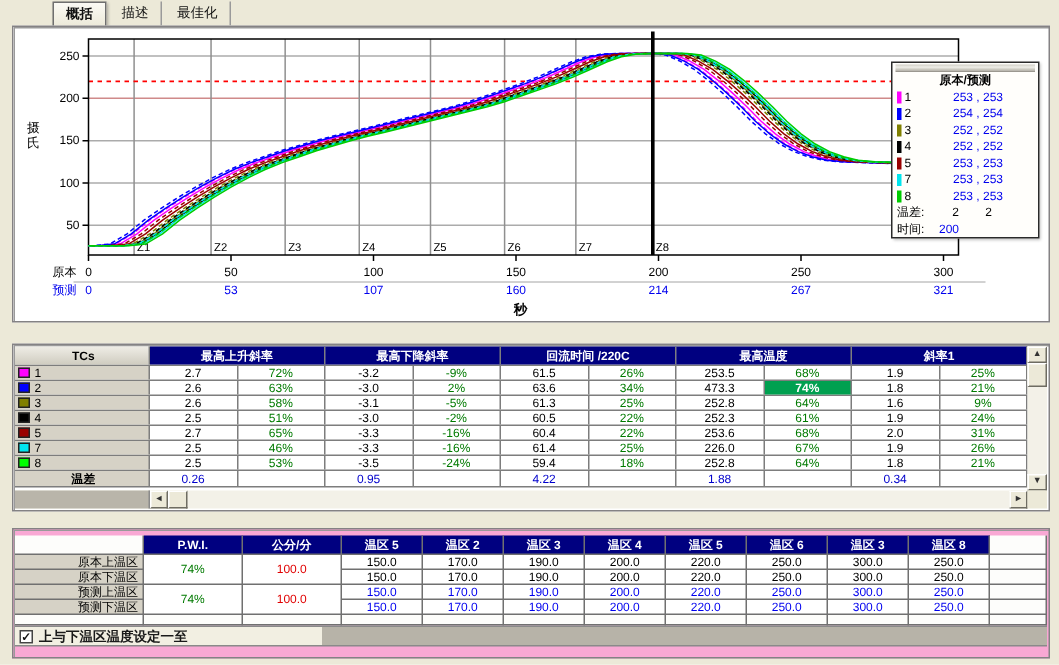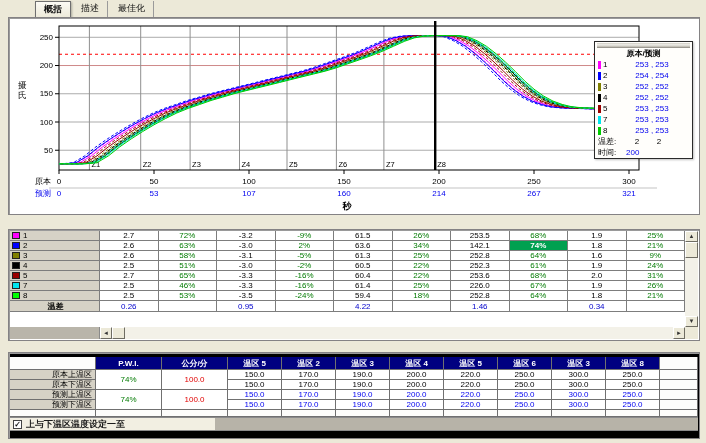--- a/index.html
+++ b/index.html
@@ -60,21 +60,21 @@
   .ps-thumb{width:13px;flex:none;background:#ECE9D8;border:1px solid;border-color:#fff #6e6c62 #6e6c62 #fff;}
   .ps-track{flex:1;}
   .vscroll{position:absolute;top:1px;right:1px;bottom:13px;width:13px;background:#f3f1e8;display:flex;flex-direction:column;}
   .vs-btn{height:11px;flex:none;background:#ECE9D8;border:1px solid;border-color:#fff #6e6c62 #6e6c62 #fff;
           font-size:6px;line-height:9px;text-align:center;color:#333;}
   .vs-thumb{height:16px;flex:none;background:#ECE9D8;border:1px solid;border-color:#fff #6e6c62 #6e6c62 #fff;}
   .vs-track{flex:1;}
   .corner{position:absolute;right:1px;bottom:1px;width:13px;height:12px;background:#ECE9D8;}
 
   
-  .zone-panel{position:absolute;left:8px;top:352px;width:692px;height:87px;background:#000000;
+  .zone-panel{position:absolute;left:8px;top:352px;width:692px;height:87px;background:#f9a8d4;
               border:1px solid #848284;box-shadow:inset 1px 1px 0 #9a9a9a;}
   .zgrid{position:absolute;left:1px;top:4px;right:1px;display:grid;
          grid-template-columns:86px 66px 66px repeat(8,54px) 1fr;
          grid-template-rows:13px 10px 10px 10px 10px 7px;}
   .zcell{border-right:1px solid #707070;border-bottom:1px solid #707070;overflow:hidden;white-space:nowrap;
          display:flex;align-items:center;justify-content:center;background:#fff;}
   .zhead{background:#000080;color:#fff;font-weight:bold;}
   .zcorner{background:#fdfdfb;}
   .zlab{background:#D6D2C6;justify-content:flex-end;padding-right:3px;}
   .zpwi{color:#007A00;}
@@ -226,20 +226,28 @@
         </div>
         <div class="lg-foot">
           <span class="lab">时间:</span>
           <span class="lg-time">200</span>
         </div>
       </div>
   </div>
 
   <div class="grid-panel">
     <div class="pbody" id="pbody">
+        <div class="prow phead">
+          <div class="pcell plabel">TCs</div>
+          <div class="pcell pgroup">最高上升斜率</div>
+          <div class="pcell pgroup">最高下降斜率</div>
+          <div class="pcell pgroup">回流时间 /220C</div>
+          <div class="pcell pgroup">最高温度</div>
+          <div class="pcell pgroup">斜率1</div>
+        </div>
         <div class="prow">
           <div class="pcell plabel">
             <span class="tc-chip" style="background: rgb(255, 0, 255);"></span>
             <span>1</span>
           </div>
           <div class="pcell psub pval">2.7</div>
           <div class="pcell psub pct">72%</div>
           <div class="pcell psub pval">-3.2</div>
           <div class="pcell psub pct">-9%</div>
           <div class="pcell psub pval">61.5</div>
@@ -253,21 +261,21 @@
           <div class="pcell plabel">
             <span class="tc-chip" style="background: rgb(0, 0, 255);"></span>
             <span>2</span>
           </div>
           <div class="pcell psub pval">2.6</div>
           <div class="pcell psub pct">63%</div>
           <div class="pcell psub pval">-3.0</div>
           <div class="pcell psub pct">2%</div>
           <div class="pcell psub pval">63.6</div>
           <div class="pcell psub pct">34%</div>
-          <div class="pcell psub pval">142.1</div>
+          <div class="pcell psub pval">473.3</div>
           <div class="pcell psub pct hl">74%</div>
           <div class="pcell psub pval">1.8</div>
           <div class="pcell psub pct">21%</div>
         </div>
         <div class="prow">
           <div class="pcell plabel">
             <span class="tc-chip" style="background: rgb(128, 128, 0);"></span>
             <span>3</span>
           </div>
           <div class="pcell psub pval">2.6</div>
@@ -346,21 +354,21 @@
           <div class="pcell psub pct">21%</div>
         </div>
         <div class="prow pdelta">
           <div class="pcell plabel">温差</div>
           <div class="pcell psub">0.26</div>
           <div class="pcell psub"></div>
           <div class="pcell psub">0.95</div>
           <div class="pcell psub"></div>
           <div class="pcell psub">4.22</div>
           <div class="pcell psub"></div>
-          <div class="pcell psub">1.46</div>
+          <div class="pcell psub">1.88</div>
           <div class="pcell psub"></div>
           <div class="pcell psub">0.34</div>
           <div class="pcell psub"></div>
         </div>
       </div>
     <div class="pscroll">
       <div class="ps-blank"></div>
       <div class="ps-btn">◄</div>
       <div class="ps-thumb"></div>
       <div class="ps-track"></div>

